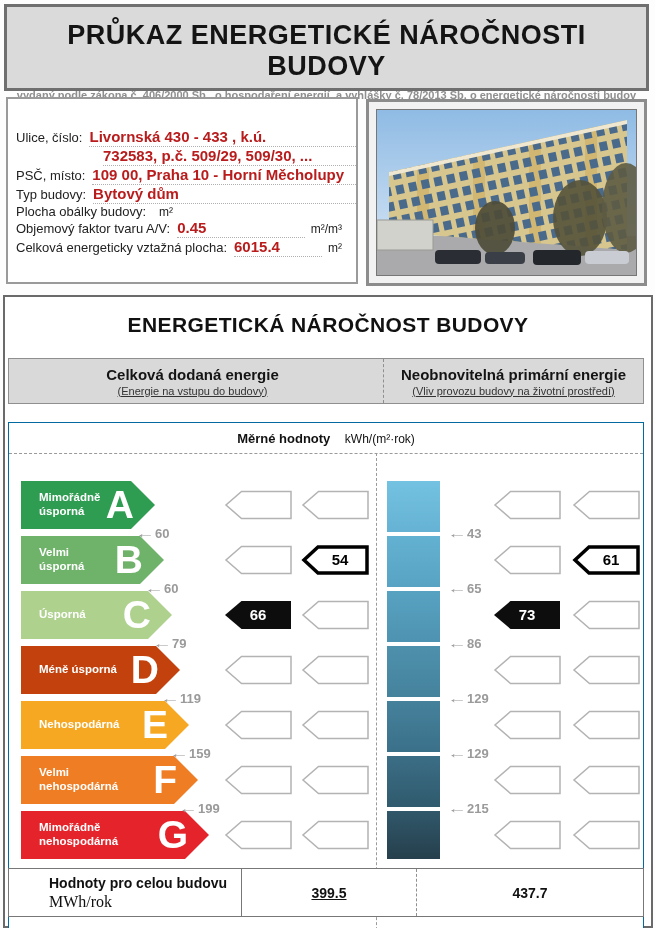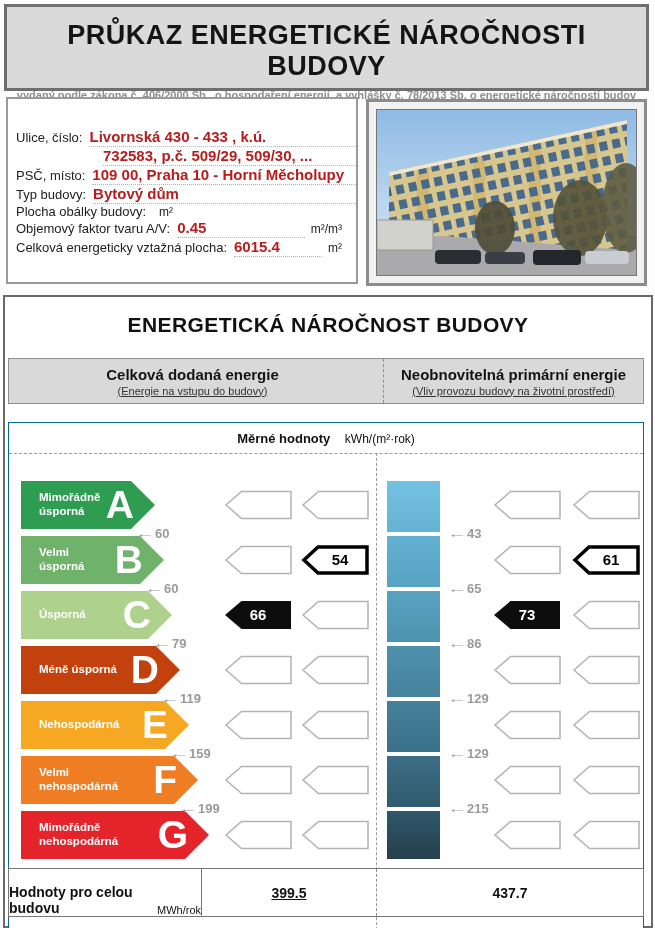--- a/index.html
+++ b/index.html
@@ -90,24 +90,24 @@
   .r4{top:287px;} .r5{top:342px;} .r6{top:397px;}
   .op{fill:#fff;stroke:#b3b3b3;stroke-width:1.5;}
   .bp{fill:#fff;stroke:#000;stroke-width:3.5;stroke-linejoin:miter;}
   .fp{fill:#0d0d0d;}
   .bt{font-family:"Liberation Sans",sans-serif;font-size:15px;font-weight:bold;fill:#000;text-anchor:middle;}
   .ft{font-family:"Liberation Sans",sans-serif;font-size:15px;font-weight:bold;fill:#fff;text-anchor:middle;}
 
   
   .totals{position:absolute;left:3px;top:571px;width:636px;height:49px;border:1px solid #777;
           box-sizing:border-box;display:flex;background:#fff;}
-  .tc1{flex:0 0 192px;border-right:1px solid #777;display:flex;flex-direction:row;
-       align-items:flex-end;justify-content:center;}
+  .tc1{flex:0 0 192px;border-right:1px solid #777;display:flex;flex-direction:column;
+       align-items:flex-start;justify-content:center;margin-left:40px;}
   .tc1 .t1{font-size:14px;font-weight:bold;}
-  .tc1 .t2{font-size:11px;margin-top:2px;}
+  .tc1 .t2{font-size:16px;margin-top:2px;font-family:Liberation Serif, serif;}
   .tc2{flex:0 0 174px;border-right:1px dashed #8f8f8f;display:flex;align-items:center;
        justify-content:center;font-size:14px;font-weight:bold;text-decoration:underline;}
   .tc3{flex:1 1 auto;display:flex;align-items:center;justify-content:center;
        font-size:14px;font-weight:bold;}
 </style>
 </head>
 <body>
 
 <div class="page">
 

